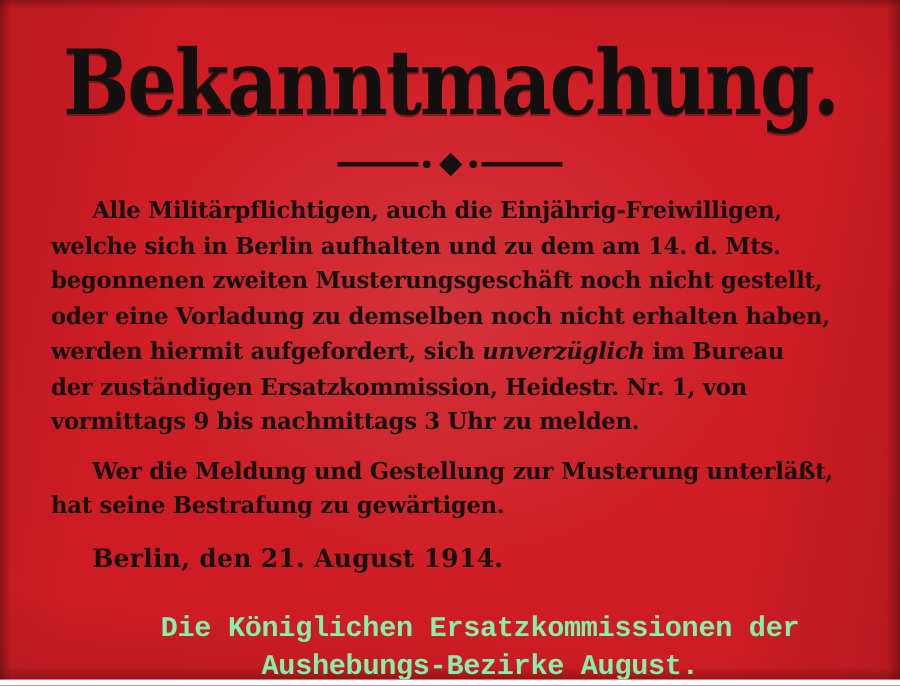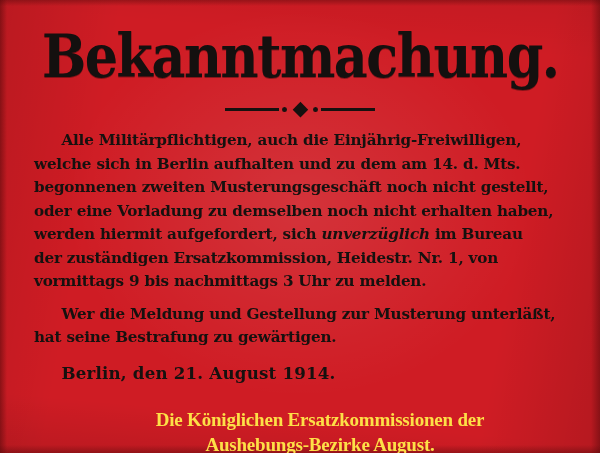--- a/index.html
+++ b/index.html
@@ -117,22 +117,22 @@
     color: #16110f;
     font-family: "DejaVu Serif", "Liberation Serif", serif;
     font-weight: 700;
     font-size: 17px;
     letter-spacing: 0.2px;
   }
 
   .signature {
     margin-top: 20px;
     text-align: center;
-    color: #fde047;
-    font-family: Liberation Serif, serif;
+    color: #86efac;
+    font-family: Liberation Mono, monospace;
     font-weight: 700;
     font-size: 19px;
     line-height: 1.35;
     letter-spacing: -0.2px;
     padding-left: 40px;
   }
   .signature .line2 { display: block; }
 </style>
 </head>
 <body>

